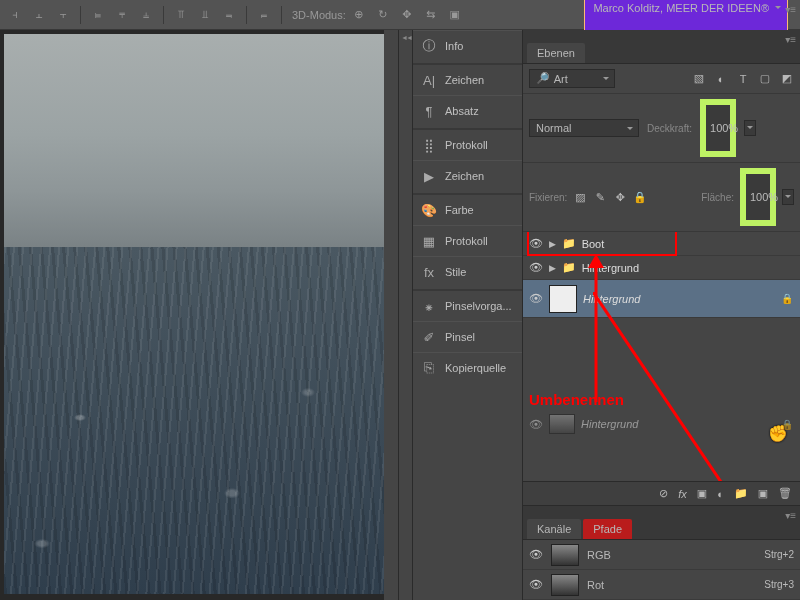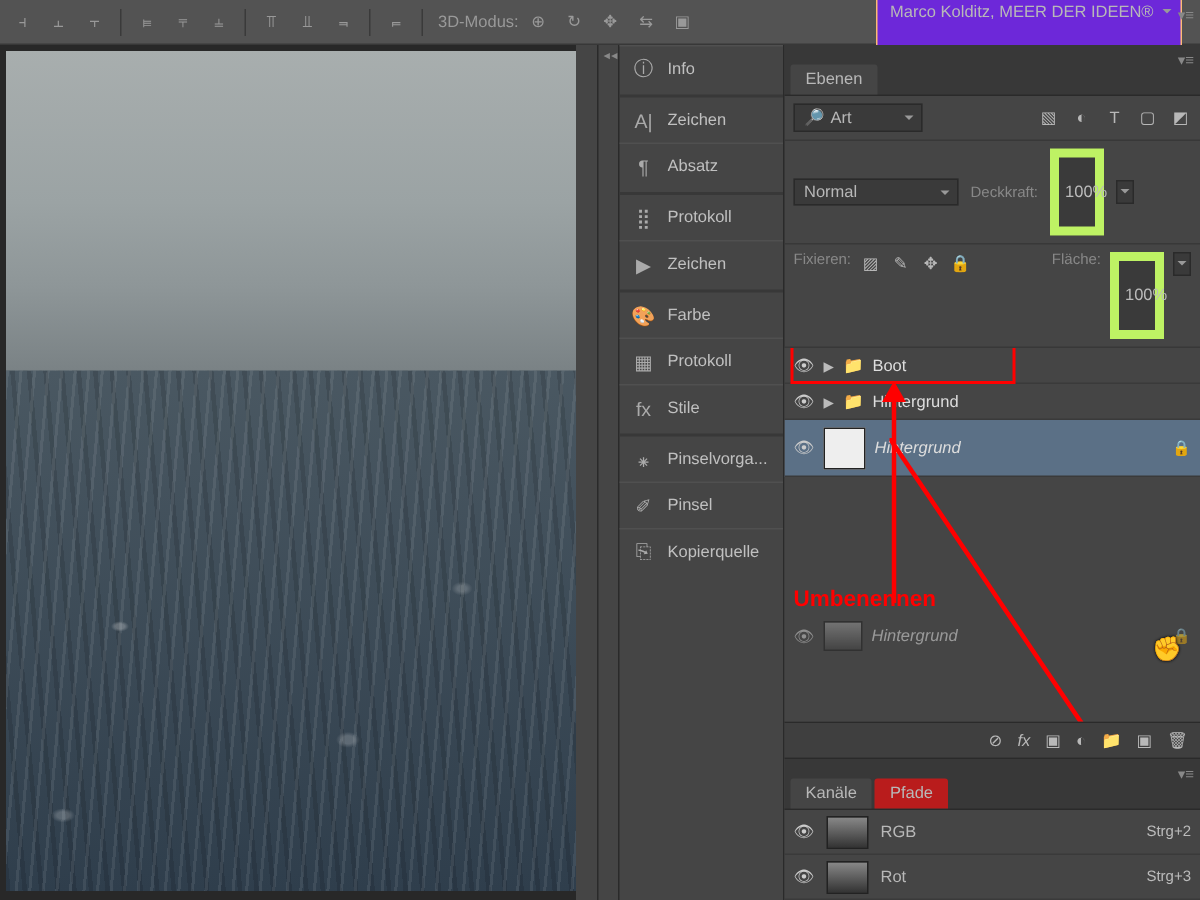--- a/index.html
+++ b/index.html
@@ -33,21 +33,21 @@
 .filter-box::after{content:"";position:absolute;right:5px;top:7px;border:3px solid transparent;border-top-color:#999}
 .filter-icons{display:flex;gap:8px;margin-left:auto;color:#999}
 .fi{width:14px;height:14px;display:flex;align-items:center;justify-content:center;cursor:pointer}
 .blend-row{display:flex;align-items:center;padding:5px 6px;gap:8px;border-bottom:1px solid #383838}
 .blend-box{flex:0 0 110px;background:#3a3a3a;border:1px solid #2a2a2a;padding:2px 6px;position:relative}
 .blend-box::after{content:"";position:absolute;right:5px;top:7px;border:3px solid transparent;border-top-color:#999}
 .prop-lbl{color:#888;font-size:10px}
 .prop-val{background:#3a3a3a;border:6px solid #bef264;padding:17px 4px;width:36px;text-align:right;color:#bbb}
 .prop-dd{width:12px;height:16px;background:#3a3a3a;border:1px solid #2a2a2a;position:relative}
 .prop-dd::after{content:"";position:absolute;left:2px;top:5px;border:3px solid transparent;border-top-color:#999}
-.lock-row{display:flex;padding:5px 6px;gap:6px;border-bottom:1px solid #383838}
+.lock-row{display:flex;align-items:center;padding:5px 6px;gap:6px;border-bottom:1px solid #383838}
 .lock-icons{display:flex;gap:6px;color:#888}
 .layers-list{flex:1;overflow:hidden;background:#454545;position:relative}
 .layer{display:flex;align-items:center;height:24px;padding:0 6px;gap:6px;border-bottom:1px solid #3a3a3a;cursor:pointer}
 .layer.sel{background:#5b7086}
 .layer.tall{height:38px}
 .eye{width:14px;color:#ccc;font-size:11px}
 .arrow{color:#bbb;font-size:9px}
 .folder-ico{color:#aaa;font-size:11px}
 .thumb{width:28px;height:28px;background:#eee;border:1px solid #222;position:relative}
 .thumb.small{width:26px;height:20px}

